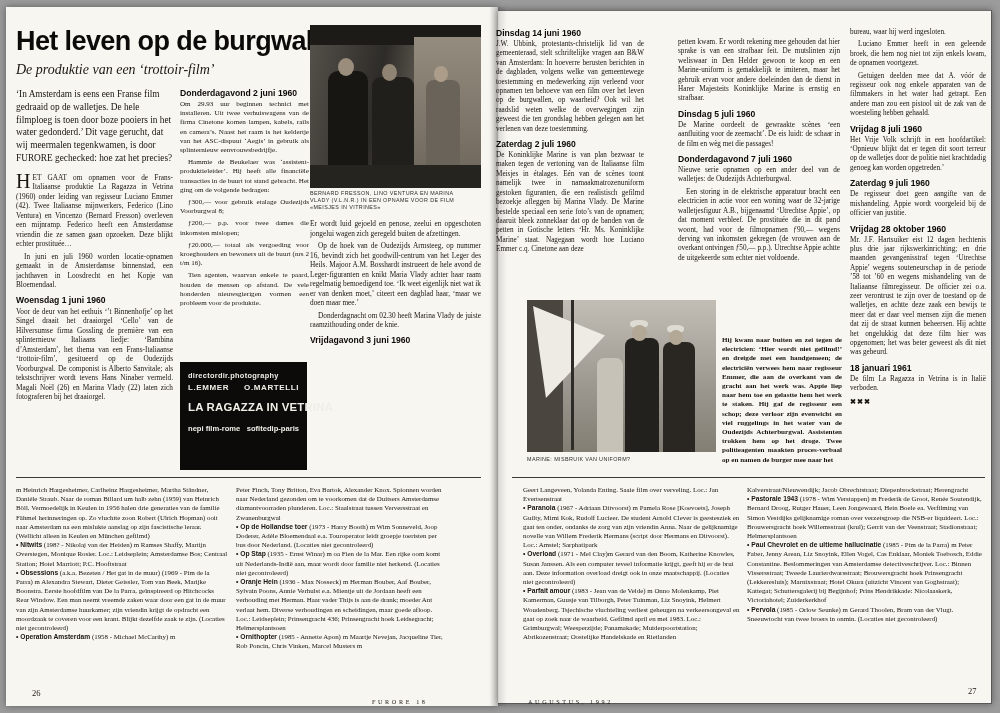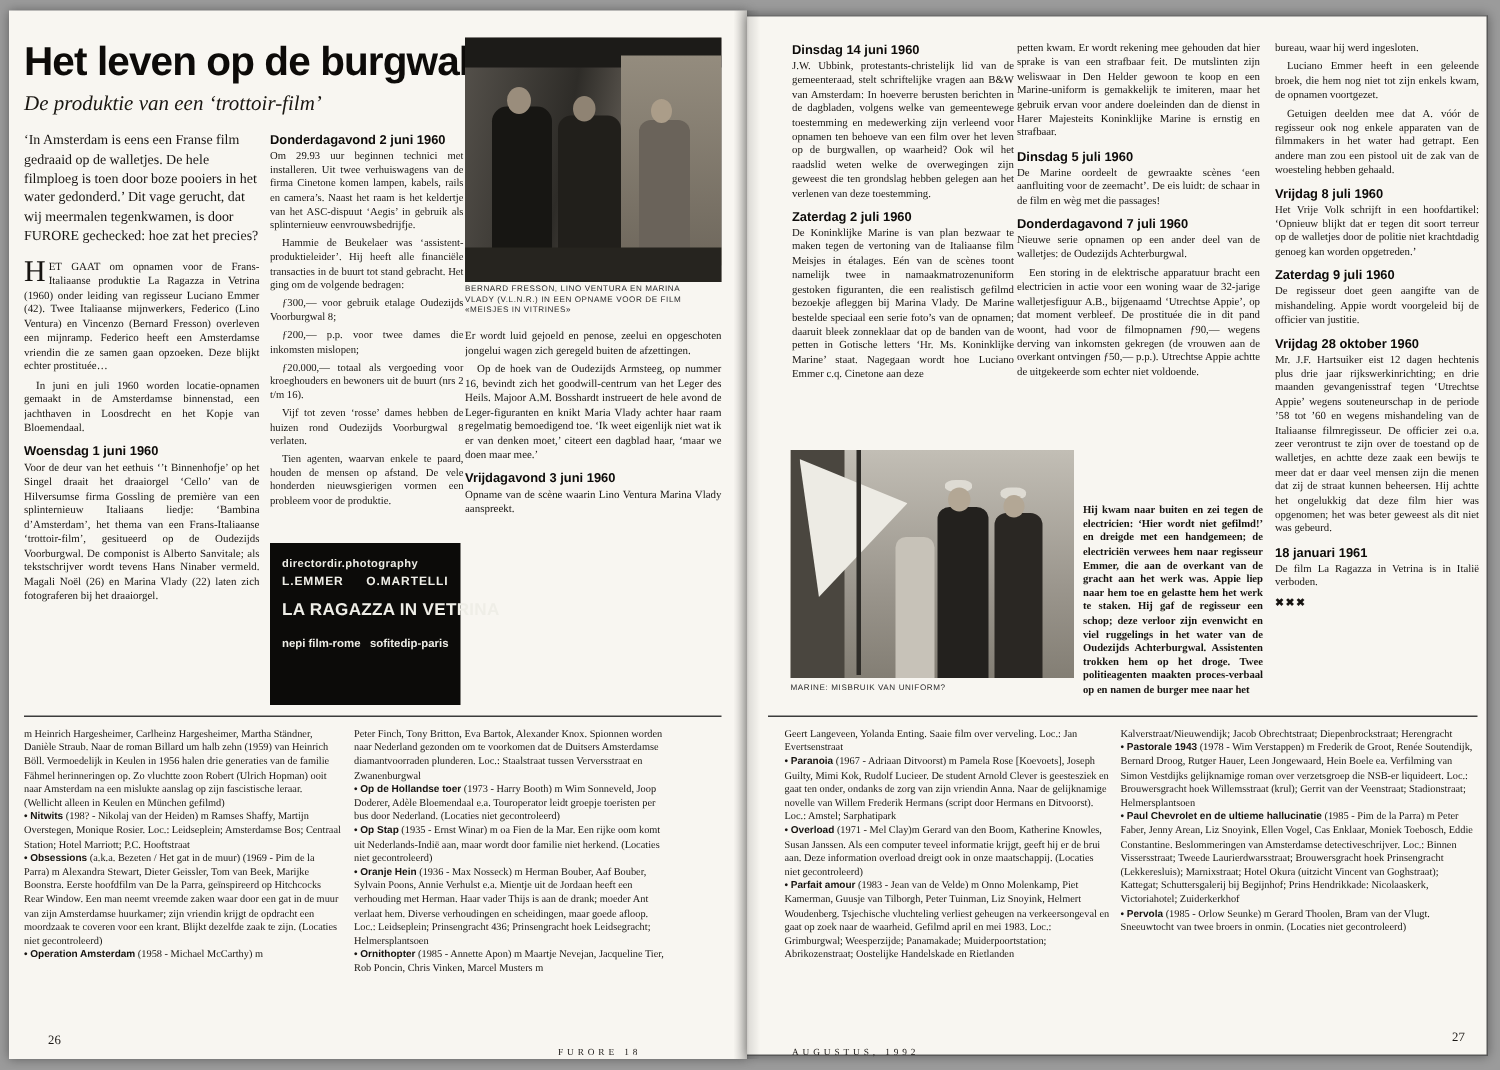--- a/index.html
+++ b/index.html
@@ -61,21 +61,20 @@
     <p>Voor de deur van het eethuis ‘’t Binnenhofje’ op het Singel draait het draaiorgel ‘Cello’ van de Hilversumse firma Gossling de première van een splinternieuw Italiaans liedje: ‘Bambina d’Amsterdam’, het thema van een Frans-Italiaanse ‘trottoir-film’, gesitueerd op de Oudezijds Voorburgwal. De componist is Alberto Sanvitale; als tekstschrijver wordt tevens Hans Ninaber vermeld. Magali Noël (26) en Marina Vlady (22) laten zich fotograferen bij het draaiorgel.</p>
   </div>
 
   <div class="col tight" style="left:180px;top:88px;width:129px;height:271px;">
     <div class="dh">Donderdagavond 2 juni 1960</div>
     <p>Om 29.93 uur beginnen technici met installeren. Uit twee verhuiswagens van de firma Cinetone komen lampen, kabels, rails en camera’s. Naast het raam is het keldertje van het ASC-dispuut ‘Aegis’ in gebruik als splinternieuw eenvrouwsbedrijfje.</p>
     <p class="indent">Hammie de Beukelaer was ‘assistent-produktieleider’. Hij heeft alle financiële transacties in de buurt tot stand gebracht. Het ging om de volgende bedragen:</p>
     <p class="indent">ƒ300,— voor gebruik etalage Oudezijds Voorburgwal 8;</p>
     <p class="indent">ƒ200,— p.p. voor twee dames die inkomsten mislopen;</p>
     <p class="indent">ƒ20.000,— totaal als vergoeding voor kroeghouders en bewoners uit de buurt (nrs 2 t/m 16).</p>
-    <p class="indent">Vijf tot zeven ‘rosse’ dames hebben de huizen rond Oudezijds Voorburgwal 8 verlaten.</p>
     <p class="indent">Tien agenten, waarvan enkele te paard, houden de mensen op afstand. De vele honderden nieuwsgierigen vormen een probleem voor de produktie.</p>
   </div>
 
   <div class="adbox" style="left:180px;top:362px;width:127px;height:108px;">
     <div class="adrow">
       <span>director</span>
       <span>dir.photography</span>
     </div>
     <div class="adnames">
       <span>L.EMMER</span>
@@ -97,46 +96,46 @@
     <div style="left:72px;top:39px;width:15px;height:17px;background:#8f8373;border-radius:50%;"></div>
     <div style="left:116px;top:55px;width:34px;height:108px;background:#6a635a;border-radius:8px 8px 0 0;"></div>
     <div style="left:124px;top:41px;width:14px;height:16px;background:#ab9d89;border-radius:50%;"></div>
     <div style="left:0;top:140px;width:171px;height:23px;background:#26241f;"></div>
   </div>
   <div class="caption" style="left:310px;top:190px;width:152px;">BERNARD FRESSON, LINO VENTURA EN MARINA VLADY (V.L.N.R.) IN EEN OPNAME VOOR DE FILM «MEISJES IN VITRINES»</div>
 
   <div class="col" style="left:310px;top:219px;width:171px;height:255px;">
     <p>Er wordt luid gejoeld en penose, zeelui en opgeschoten jongelui wagen zich geregeld buiten de afzettingen.</p>
     <p class="indent">Op de hoek van de Oudezijds Armsteeg, op nummer 16, bevindt zich het goodwill-centrum van het Leger des Heils. Majoor A.M. Bosshardt instrueert de hele avond de Leger-figuranten en knikt Maria Vlady achter haar raam regelmatig bemoedigend toe. ‘Ik weet eigenlijk niet wat ik er van denken moet,’ citeert een dagblad haar, ‘maar we doen maar mee.’</p>
+    <p class="indent">Donderdagnacht om 02.30 heeft Marina Vlady de juiste raamzithouding onder de knie.</p>
     <div class="dh">Vrijdagavond 3 juni 1960</div>
-    <p>Opname van de scène waarin Lino Ventura Marina Vlady aanspreekt.</p>
   </div>
 
-  <div class="col small" style="left:528px;top:28px;width:148px;height:307px;">
+  <div class="col small" style="left:496px;top:28px;width:148px;height:307px;">
     <div class="dh">Dinsdag 14 juni 1960</div>
     <p>J.W. Ubbink, protestants-christelijk lid van de gemeenteraad, stelt schriftelijke vragen aan B&amp;W van Amsterdam: In hoeverre berusten berichten in de dagbladen, volgens welke van gemeentewege toestemming en medewerking zijn verleend voor opnamen ten behoeve van een film over het leven op de burgwallen, op waarheid? Ook wil het raadslid weten welke de overwegingen zijn geweest die ten grondslag hebben gelegen aan het verlenen van deze toestemming.</p>
     <div class="dh">Zaterdag 2 juli 1960</div>
     <p>De Koninklijke Marine is van plan bezwaar te maken tegen de vertoning van de Italiaanse film Meisjes in étalages. Eén van de scènes toont namelijk twee in namaakmatrozenuniform gestoken figuranten, die een realistisch gefilmd bezoekje afleggen bij Marina Vlady. De Marine bestelde speciaal een serie foto’s van de opnamen; daaruit bleek zonneklaar dat op de banden van de petten in Gotische letters ‘Hr. Ms. Koninklijke Marine’ staat. Nagegaan wordt hoe Luciano Emmer c.q. Cinetone aan deze</p>
   </div>
 
   <div class="ph" style="left:527px;top:300px;width:189px;height:152px;background:linear-gradient(#c2beb5,#9b968d 60%,#837e74);">
     <div style="left:0;top:0;width:36px;height:152px;background:#4a463f;"></div>
     <div style="left:6px;top:6px;width:72px;height:92px;background:#edebe4;clip-path:polygon(0 0,100% 32%,18% 100%);"></div>
     <div style="left:44px;top:0;width:3px;height:150px;background:#2e2c28;"></div>
     <div style="left:70px;top:58px;width:26px;height:94px;background:#c7c2b8;border-radius:7px 7px 0 0;"></div>
     <div style="left:98px;top:38px;width:34px;height:114px;background:#23211e;border-radius:8px 8px 0 0;"></div>
     <div style="left:103px;top:20px;width:18px;height:8px;background:#dedbd3;border-radius:40%;"></div>
     <div style="left:105px;top:25px;width:15px;height:16px;background:#b3a795;border-radius:50%;"></div>
     <div style="left:136px;top:42px;width:32px;height:110px;background:#2a2723;border-radius:8px 8px 0 0;"></div>
     <div style="left:140px;top:25px;width:17px;height:8px;background:#dedbd3;border-radius:40%;"></div>
     <div style="left:142px;top:30px;width:14px;height:15px;background:#b3a795;border-radius:50%;"></div>
   </div>
   <div class="caption" style="left:527px;top:456px;width:180px;">MARINE: MISBRUIK VAN UNIFORM?</div>
 
-  <div class="col small" style="left:678px;top:28px;width:162px;height:305px;">
+  <div class="col small" style="left:678px;top:38px;width:162px;height:305px;">
     <p>petten kwam. Er wordt rekening mee gehouden dat hier sprake is van een strafbaar feit. De mutslinten zijn weliswaar in Den Helder gewoon te koop en een Marine-uniform is gemakkelijk te imiteren, maar het gebruik ervan voor andere doeleinden dan de dienst in Harer Majesteits Koninklijke Marine is ernstig en strafbaar.</p>
     <div class="dh">Dinsdag 5 juli 1960</div>
     <p>De Marine oordeelt de gewraakte scènes ‘een aanfluiting voor de zeemacht’. De eis luidt: de schaar in de film en wèg met die passages!</p>
     <div class="dh">Donderdagavond 7 juli 1960</div>
     <p>Nieuwe serie opnamen op een ander deel van de walletjes: de Oudezijds Achterburgwal.</p>
     <p class="indent">Een storing in de elektrische apparatuur bracht een electricien in actie voor een woning waar de 32-jarige walletjesfiguur A.B., bijgenaamd ‘Utrechtse Appie’, op dat moment verbleef. De prostituée die in dit pand woont, had voor de filmopnamen ƒ90,— wegens derving van inkomsten gekregen (de vrouwen aan de overkant ontvingen ƒ50,— p.p.). Utrechtse Appie achtte de uitgekeerde som echter niet voldoende.</p>
   </div>
 
   <div class="col tight" style="left:722px;top:336px;width:120px;height:140px;font-weight:bold;">
     <p>Hij kwam naar buiten en zei tegen de electricien: ‘Hier wordt niet gefilmd!’ en dreigde met een handgemeen; de electriciën verwees hem naar regisseur Emmer, die aan de overkant van de gracht aan het werk was. Appie liep naar hem toe en gelastte hem het werk te staken. Hij gaf de regisseur een schop; deze verloor zijn evenwicht en viel ruggelings in het water van de Oudezijds Achterburgwal. Assistenten trokken hem op het droge. Twee politieagenten maakten proces-verbaal op en namen de burger mee naar het</p>

